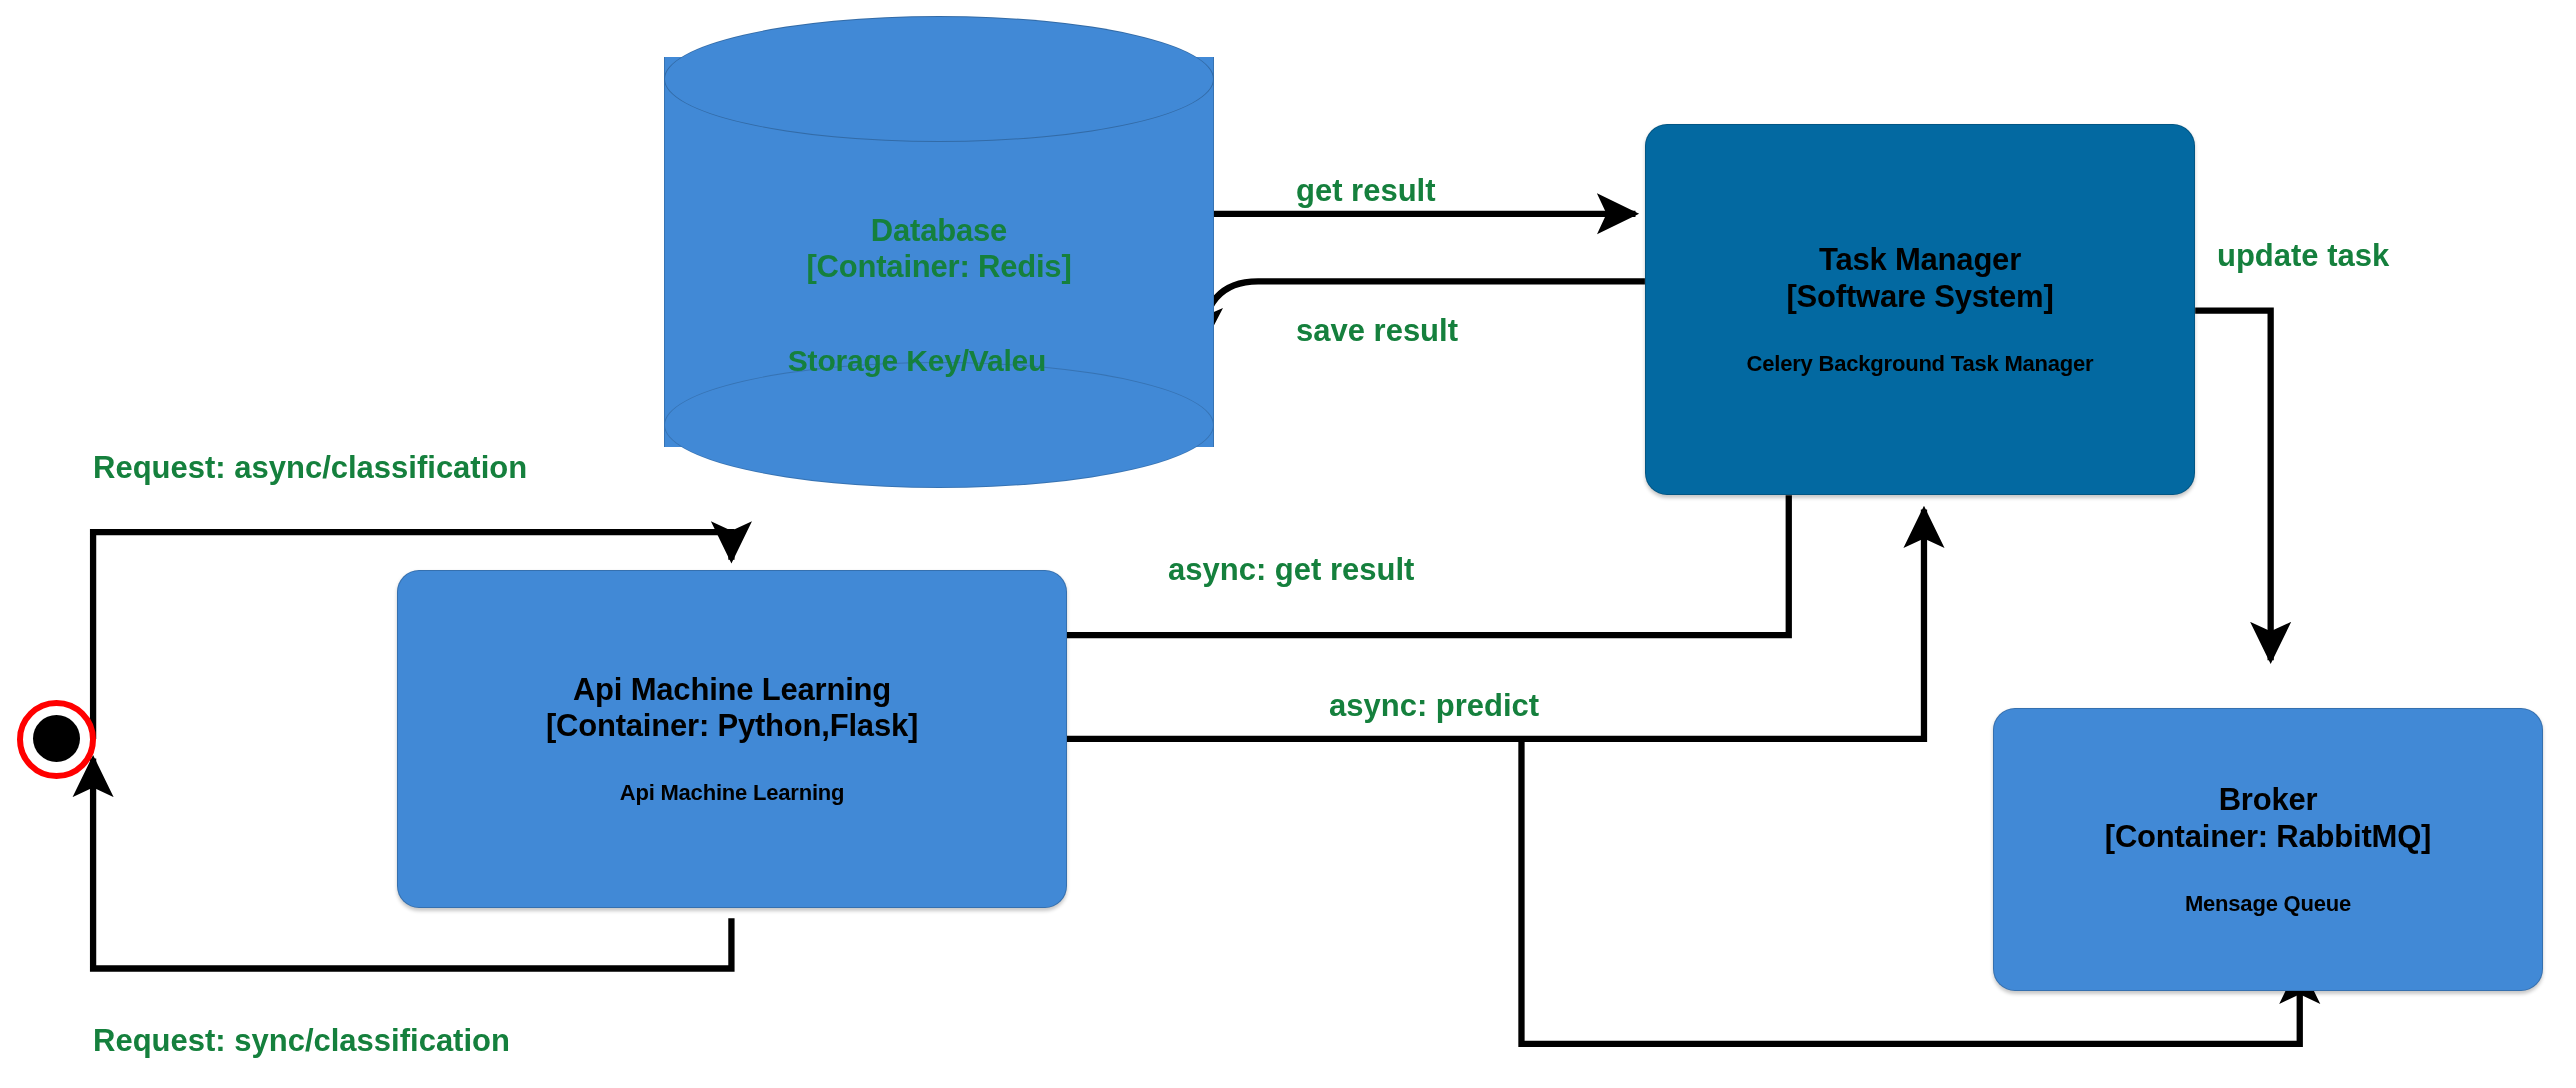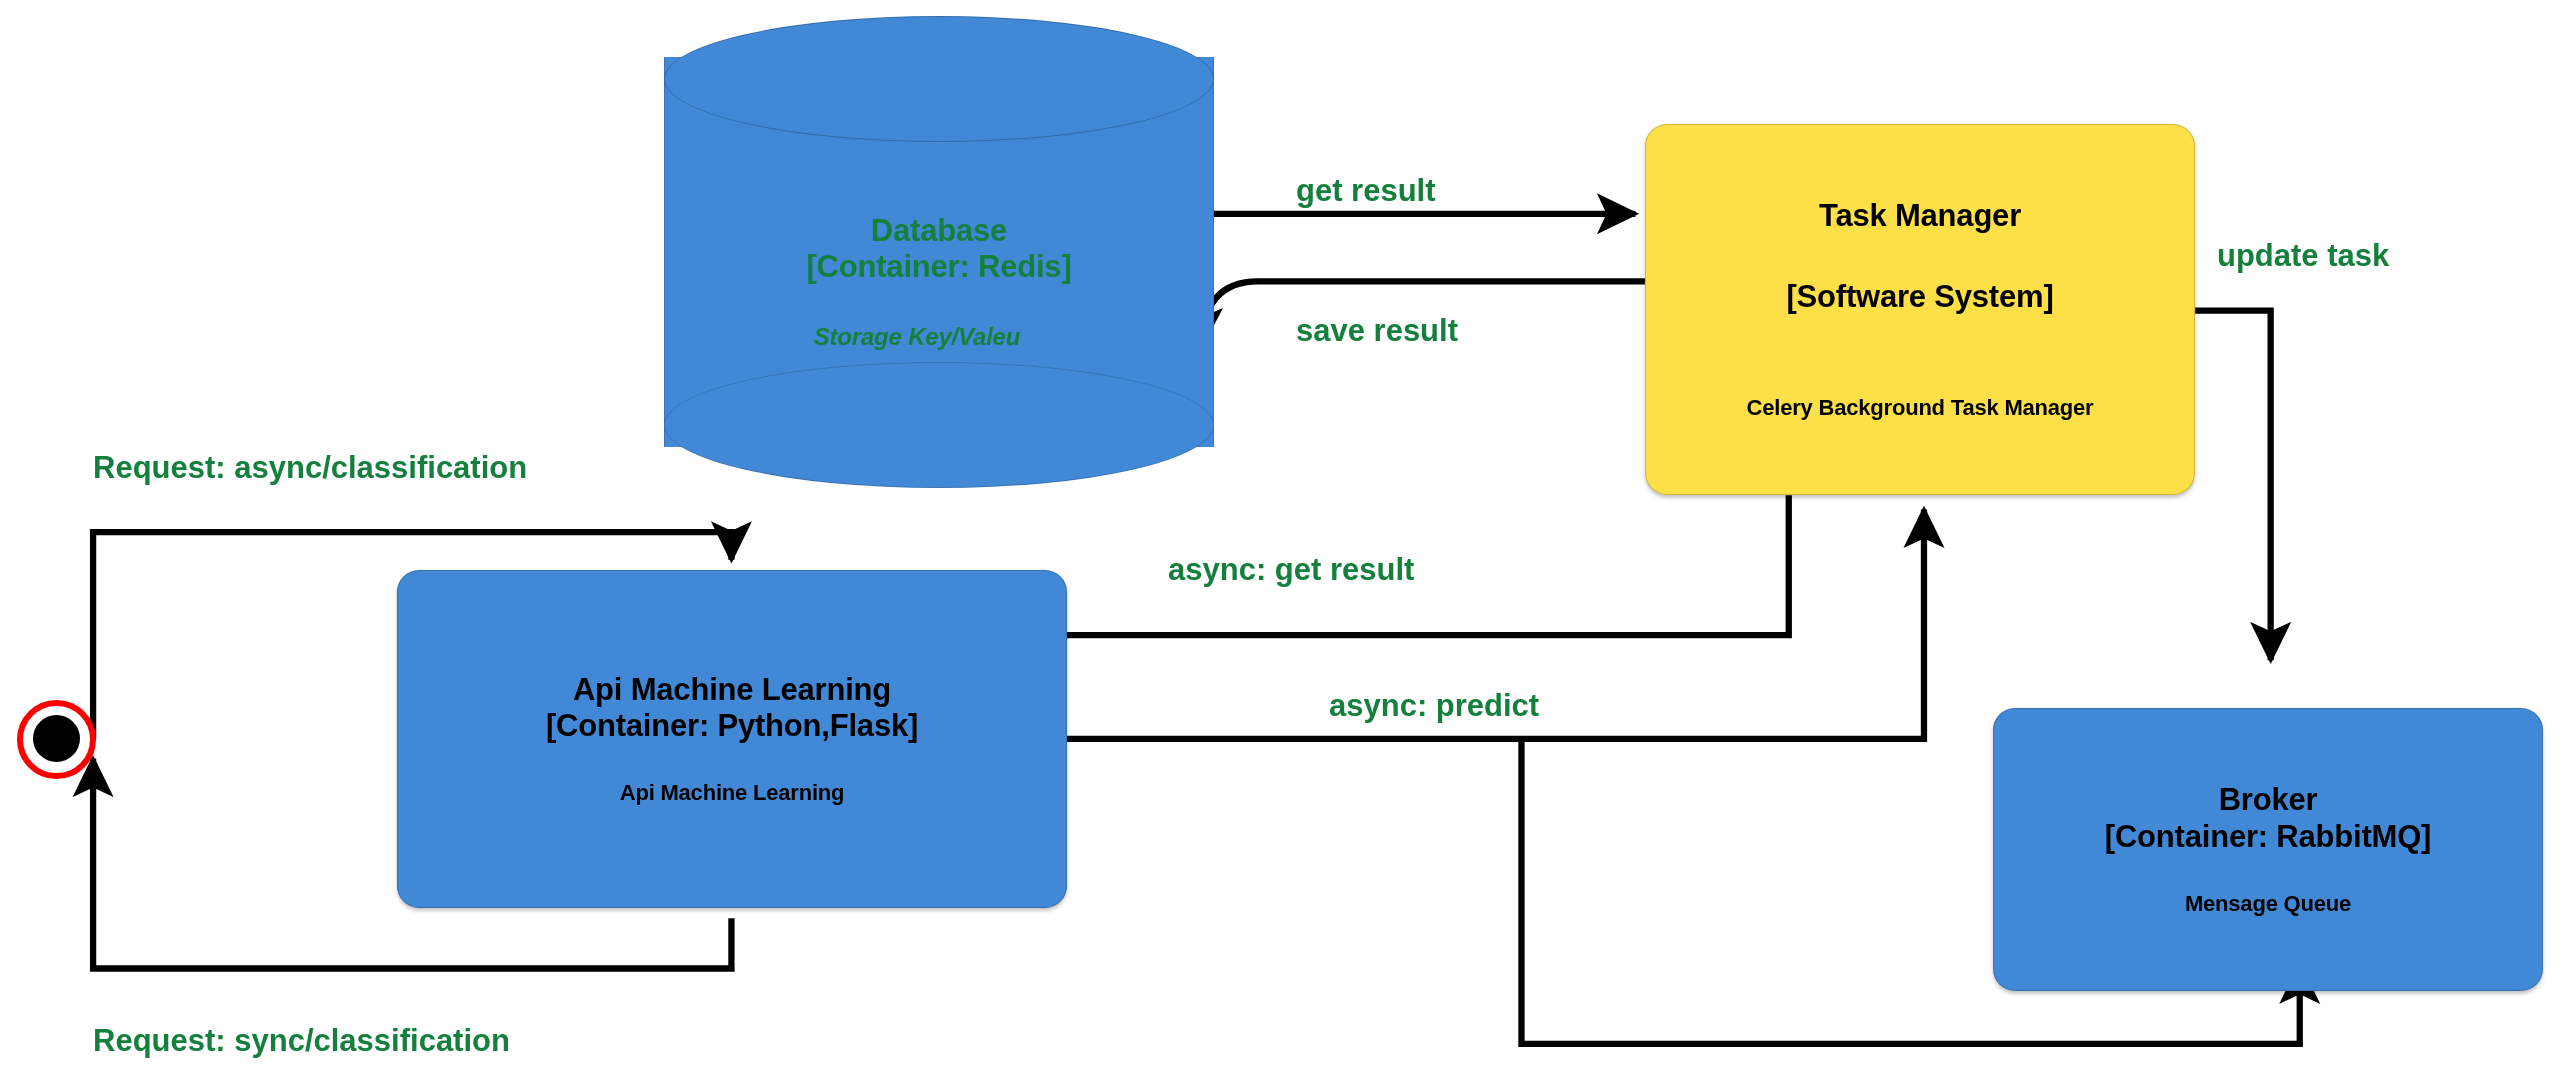--- a/index.html
+++ b/index.html
@@ -37,21 +37,21 @@
     color: #000000;
     font-weight: bold;
     letter-spacing: -0.2px;
   }
   .node-box {
     border-radius: 22px;
     border: 1.6px solid rgba(0,0,0,0.18);
     box-shadow: 0 2.4px 3.9px rgba(0,0,0,0.22);
   }
   .blue { background: #4189d6; }
-  .grey { background: #fde047; gap: 44px; }
+  .grey { background: #0369a1; }
   .node .line1, .node .line2 {
     font-size: 31px;
     line-height: 1.17;
     white-space: nowrap;
   }
   .node .desc {
     font-size: 22px;
     line-height: 1.17;
     margin-top: 36px;
     max-width: 92%;
@@ -86,21 +86,21 @@
     box-sizing: border-box;
   }
   #db-text {
     position: absolute;
     left: 0; top: 197px; width: 550px;
     text-align: center;
     color: #15803d;
     font-weight: bold;
   }
   #db-text .line1, #db-text .line2 { font-size: 31px; line-height: 1.17; }
-  #db-text .desc { font-size: 24px; margin-top: 38px; font-style: italic; }
+  #db-text .desc { font-size: 30px; margin-top: 58px; }
 
   
   #taskmanager-node { left: 1645px; top: 124px; width: 550px; height: 371px; }
   #api-node { left: 397px; top: 570px; width: 670px; height: 338px; }
   #broker-node { left: 1993px; top: 672px; width: 550px; height: 283px; margin-top: 36px; }
 
   
   #start-node {
     position: absolute;
     left: 17.3px; top: 700px; width: 79px; height: 79px;

